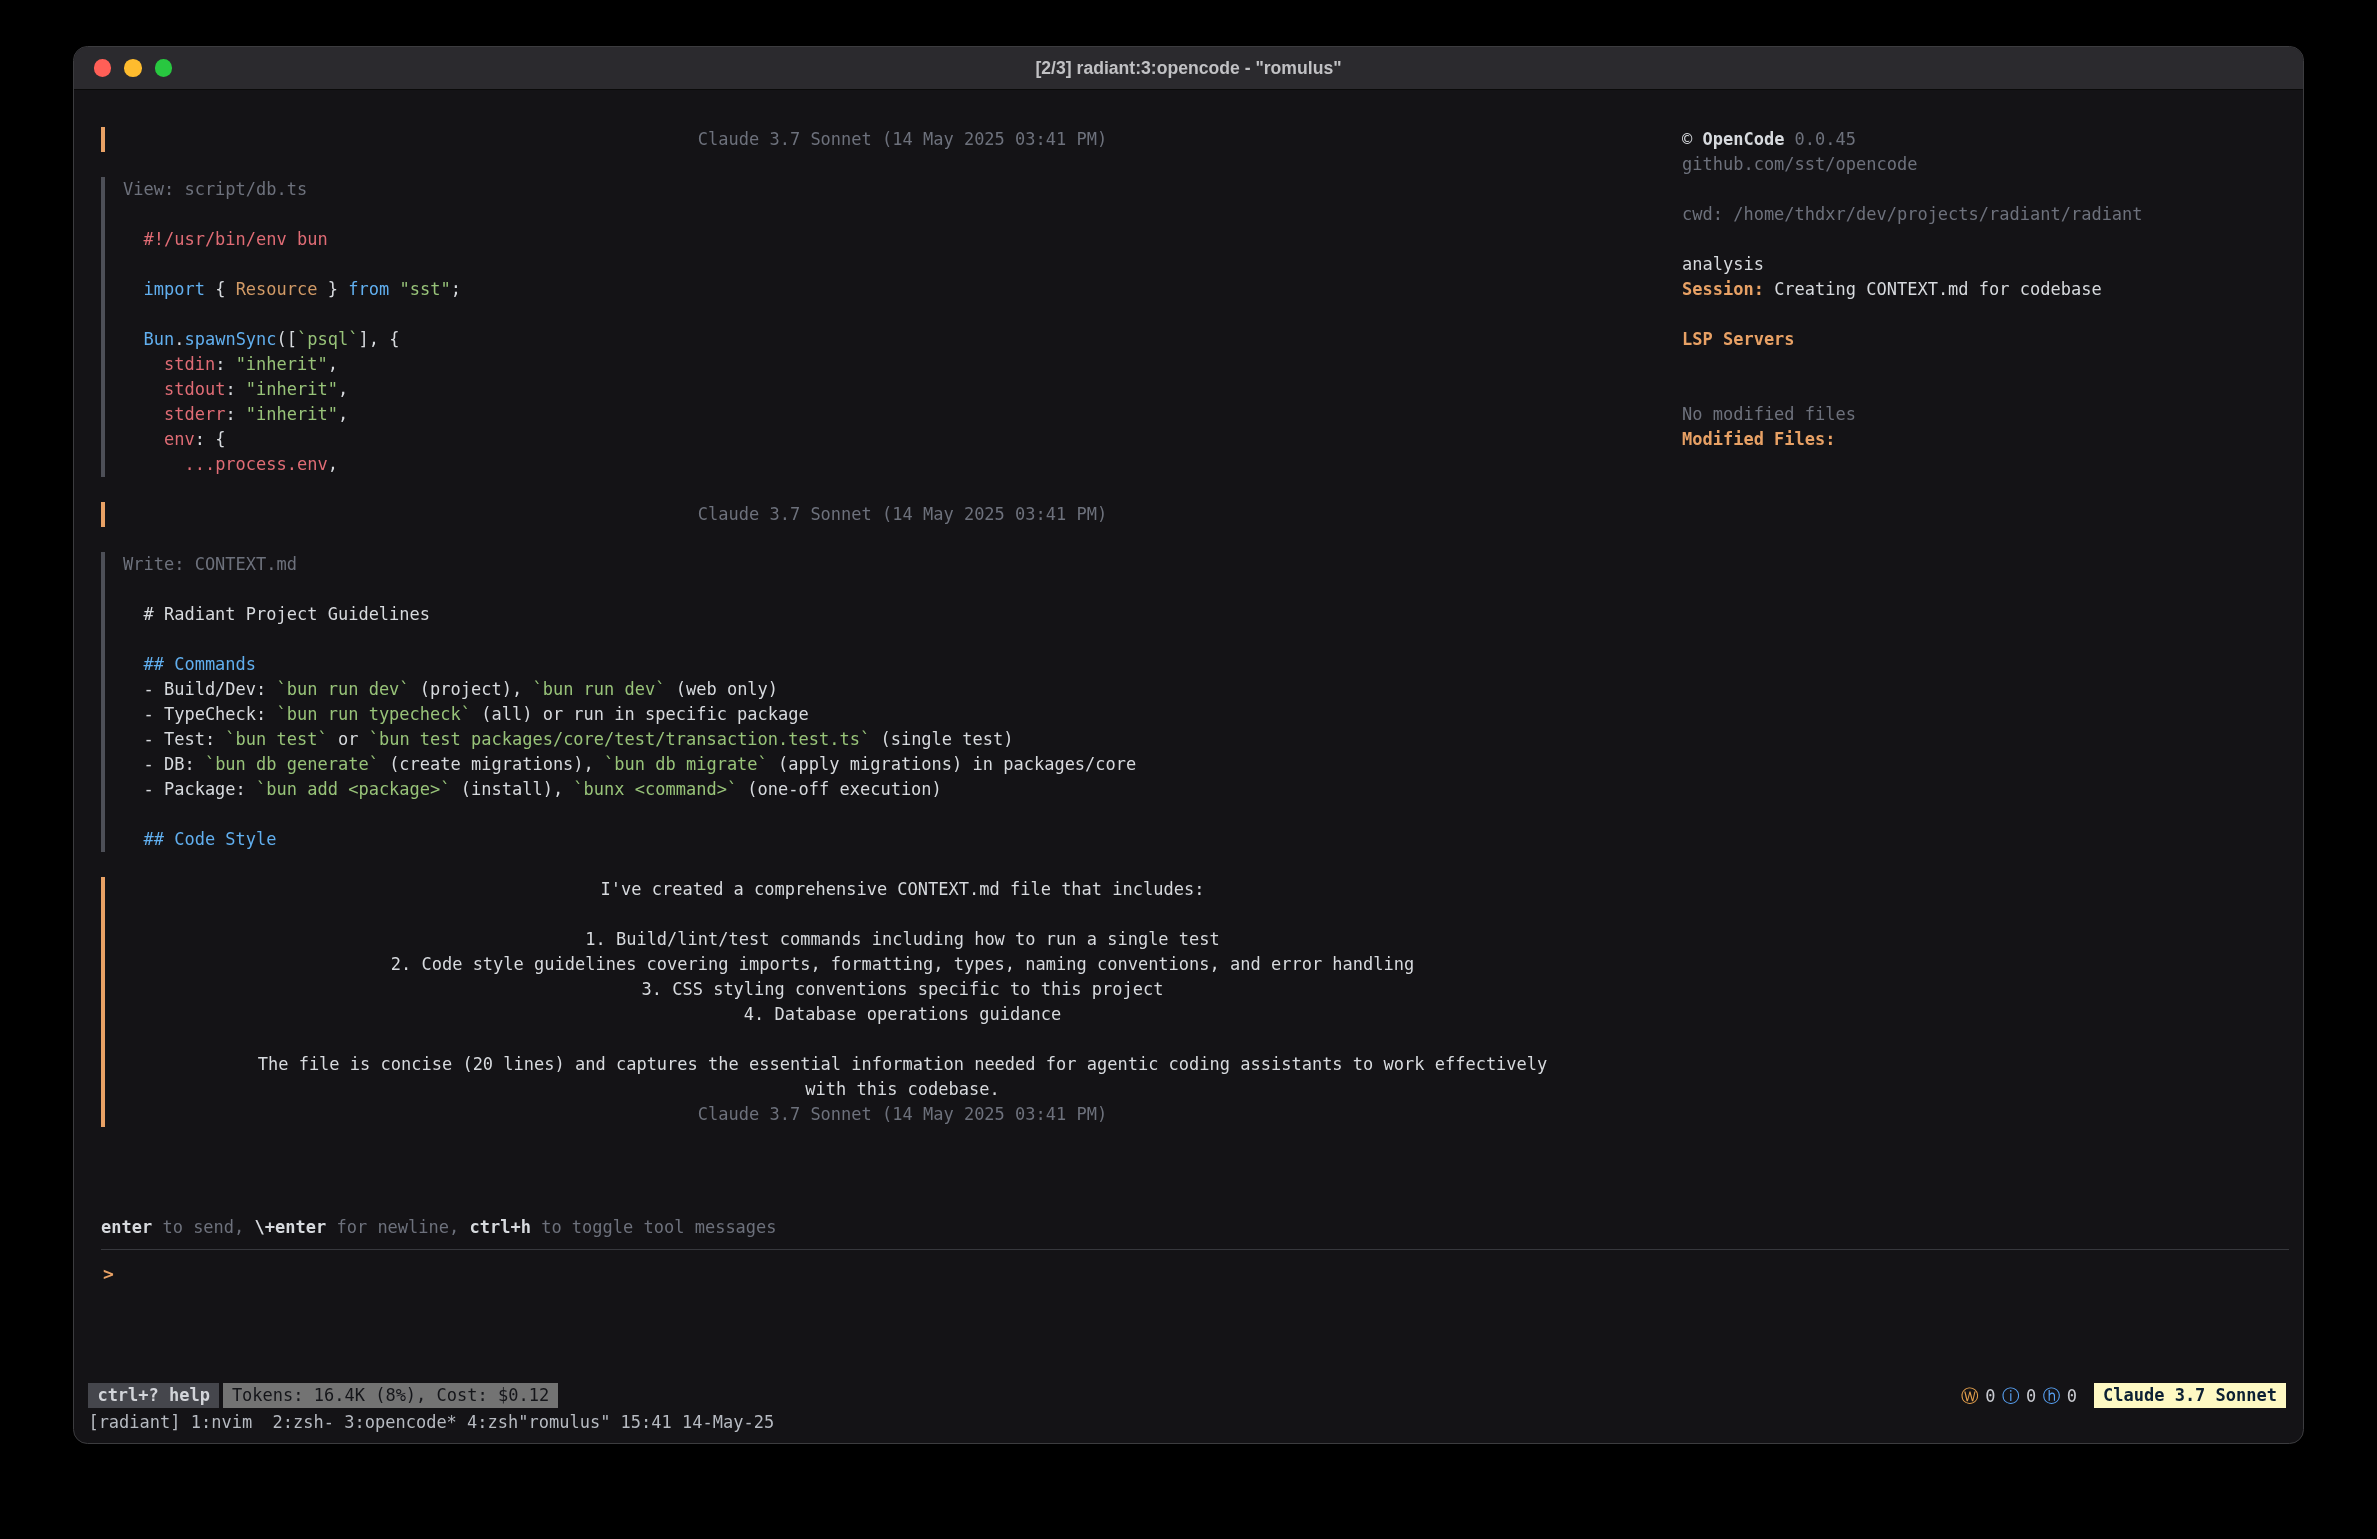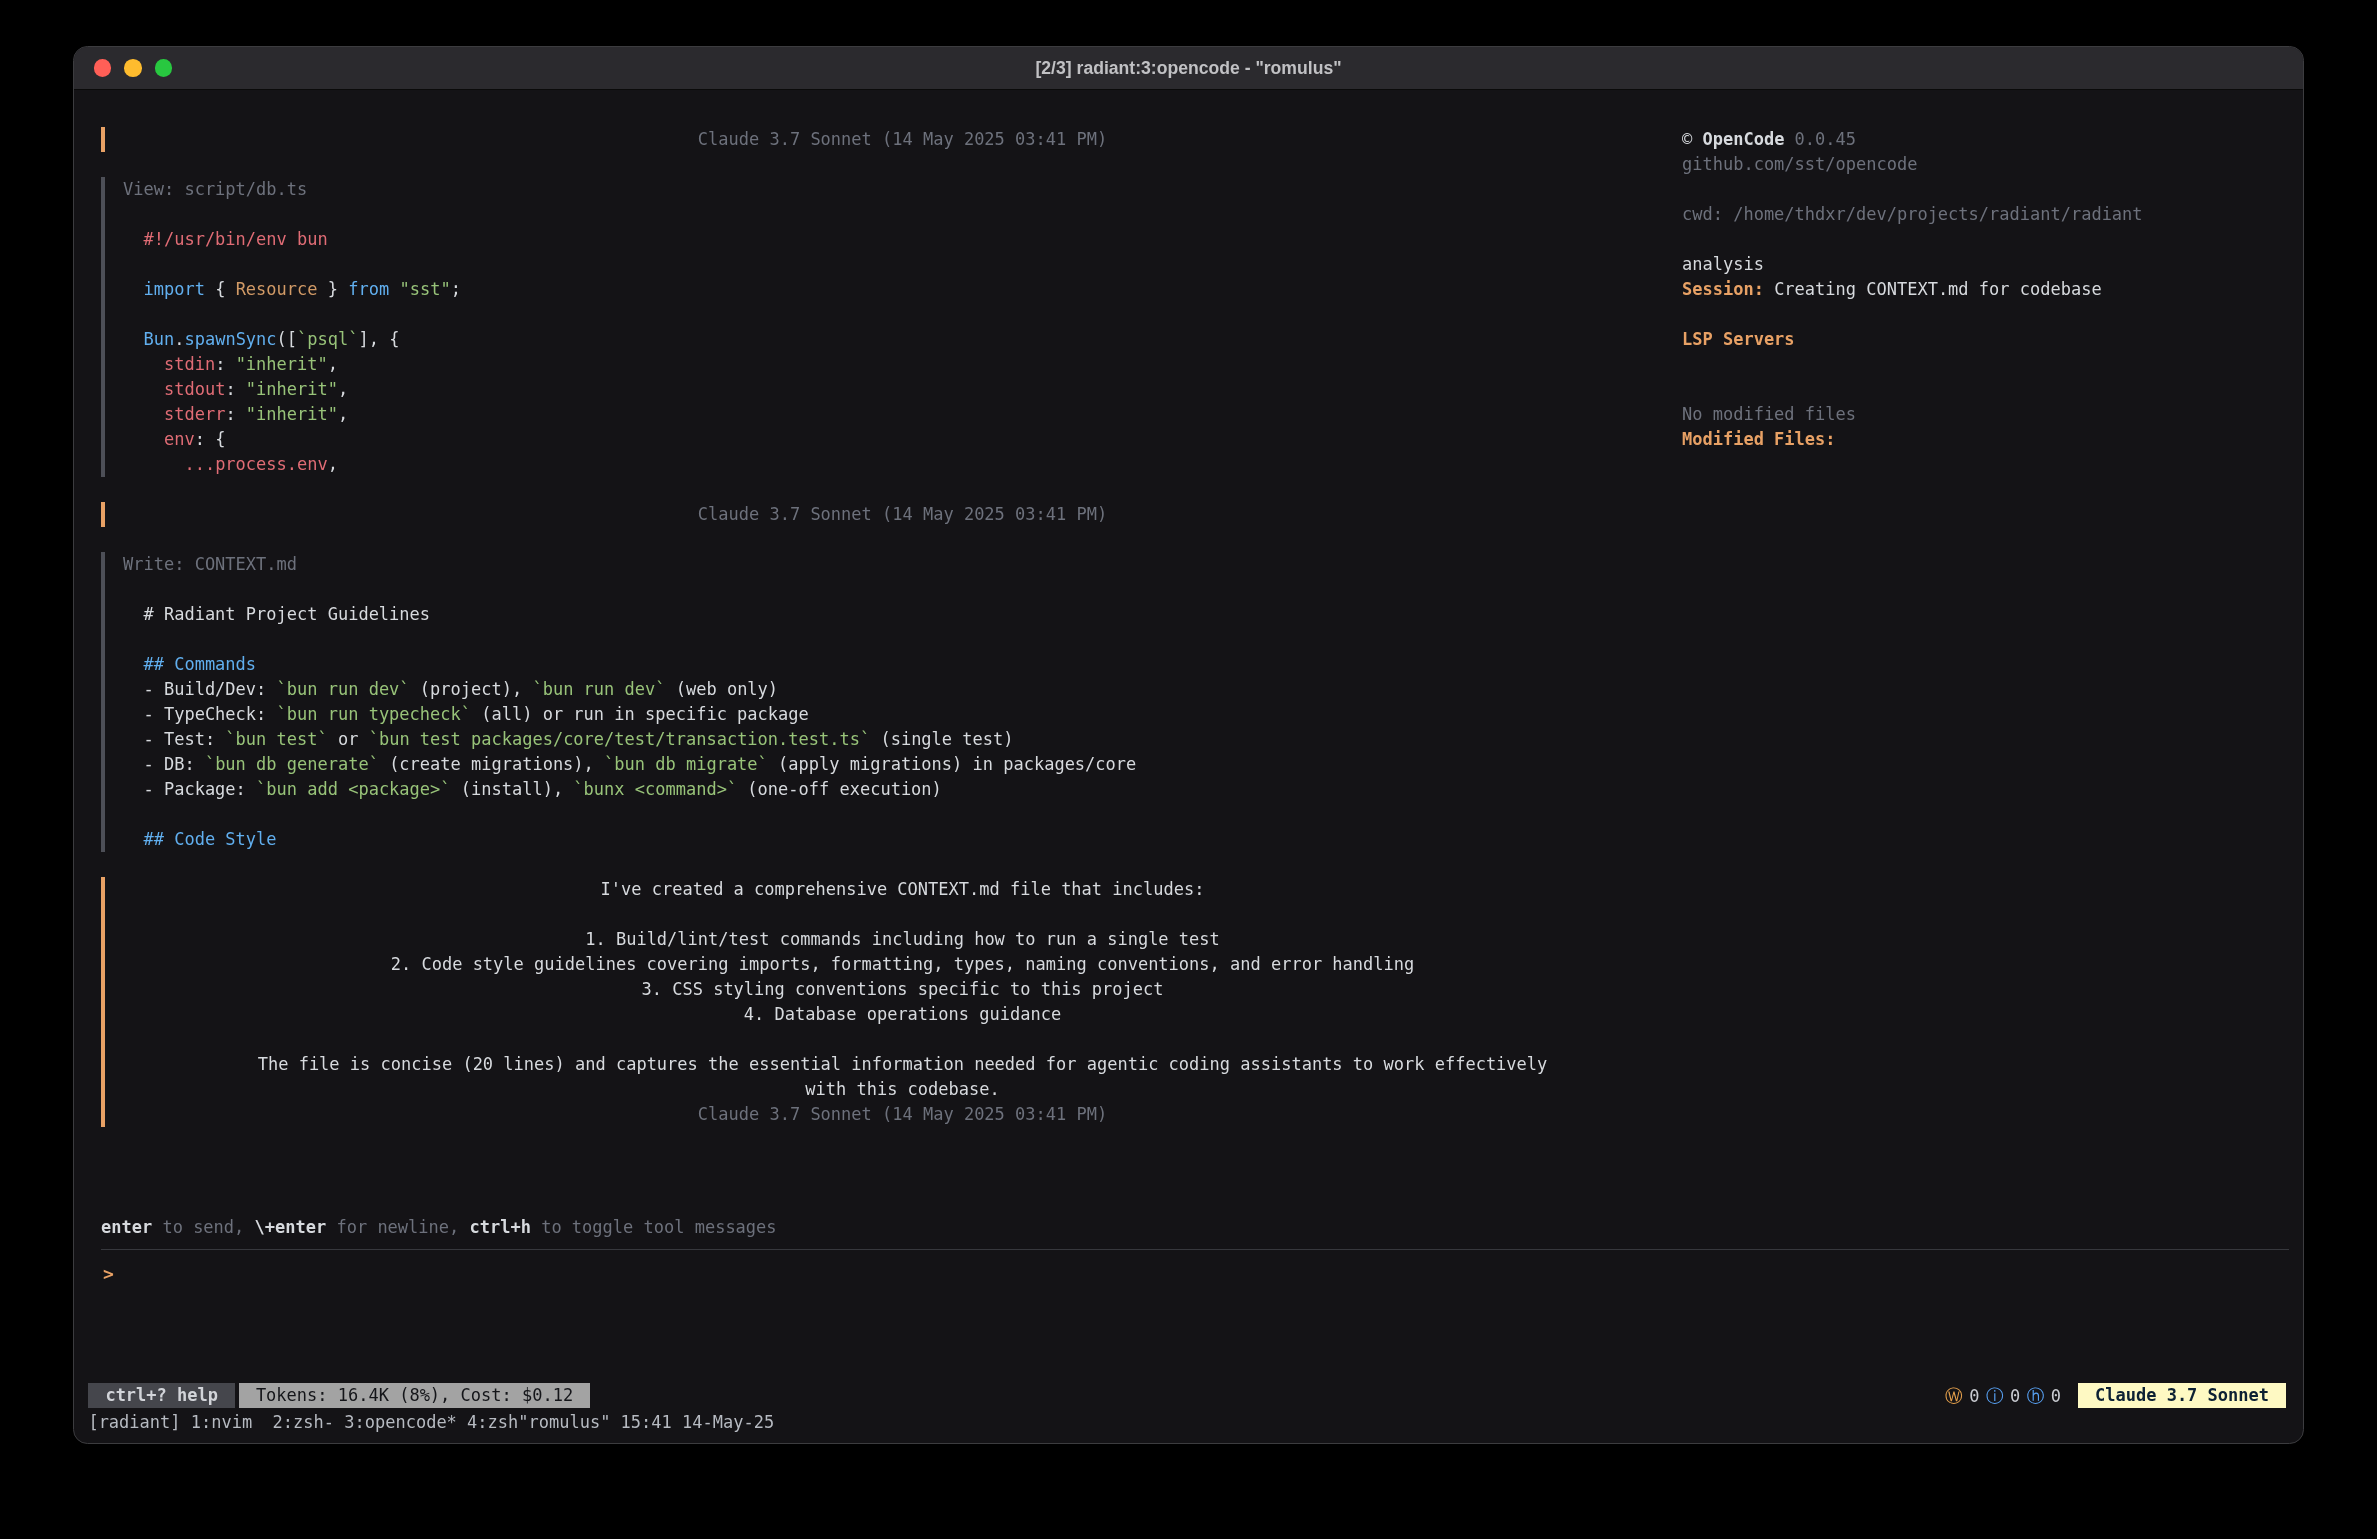--- a/index.html
+++ b/index.html
@@ -55,23 +55,23 @@
   .c-bold{ color:var(--fg); font-weight:700; }
 
   .bottom{ flex:0 0 auto; padding-bottom:7.8px; }
   .hint-row{ padding-left:27px; }
   .separator{ margin:9px 14.4px 0 27px; border-top:1.3px solid #37383d; }
   .prompt-row{ padding-left:29px; margin-top:11.7px; height:26px; line-height:26px;
     font-size:18px; font-weight:700; color:var(--orange); }
   .input-spacer{ height:95px; }
 
   .status-row{ display:flex; align-items:center; padding:0 17px 0 14.4px; gap:3.9px; height:27px; }
-  .chip{ font-size:17px; height:25px; line-height:25px; padding:0 17px; white-space:pre; }
+  .chip{ font-size:17px; height:25px; line-height:25px; padding:0 9px; white-space:pre; }
   .chip-help{ background:#45464c; color:#d2d4d9; font-weight:700; }
-  .chip-tokens{ background:#a3a3a3; color:#141519; }
+  .chip-tokens{ background:#737373; color:#141519; }
   .status-spacer{ flex:1 1 auto; }
   .diag{ display:flex; align-items:center; gap:6.5px; margin-right:13px; font-size:17.6px; }
   .diag-icon{ font-family:"DejaVu Sans", sans-serif; }
   .diag-orange{ color:#e5a04c; }
   .diag-blue{ color:#58a2f5; }
   .diag-count{ color:#c9cbd1; font-size:17px; }
   .chip-model{ background:#fef9c3; color:#0c2033; font-weight:700; }
 
   .tmux-row{ display:flex; justify-content:flex-start; padding:0 14.4px; height:26px;
     line-height:26px; font-size:17px; color:#b6bac1; white-space:pre; }

